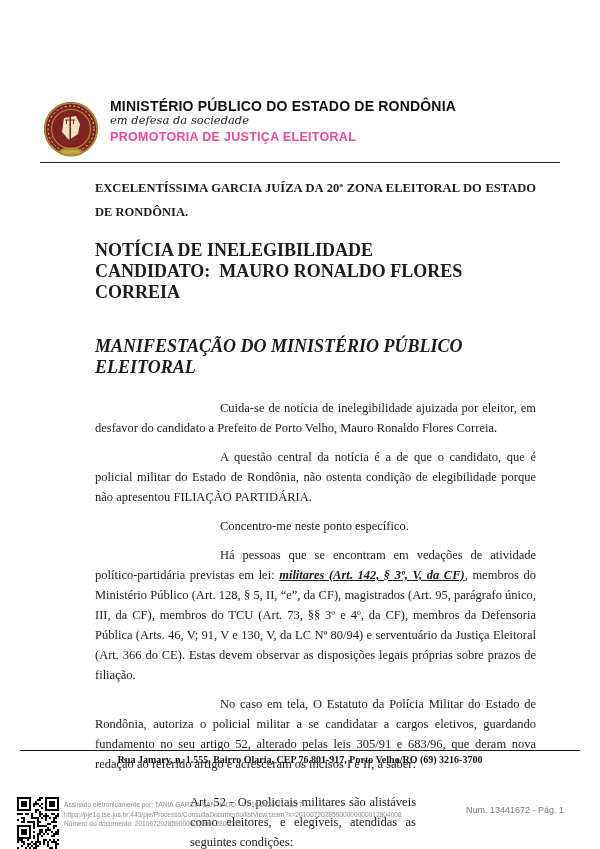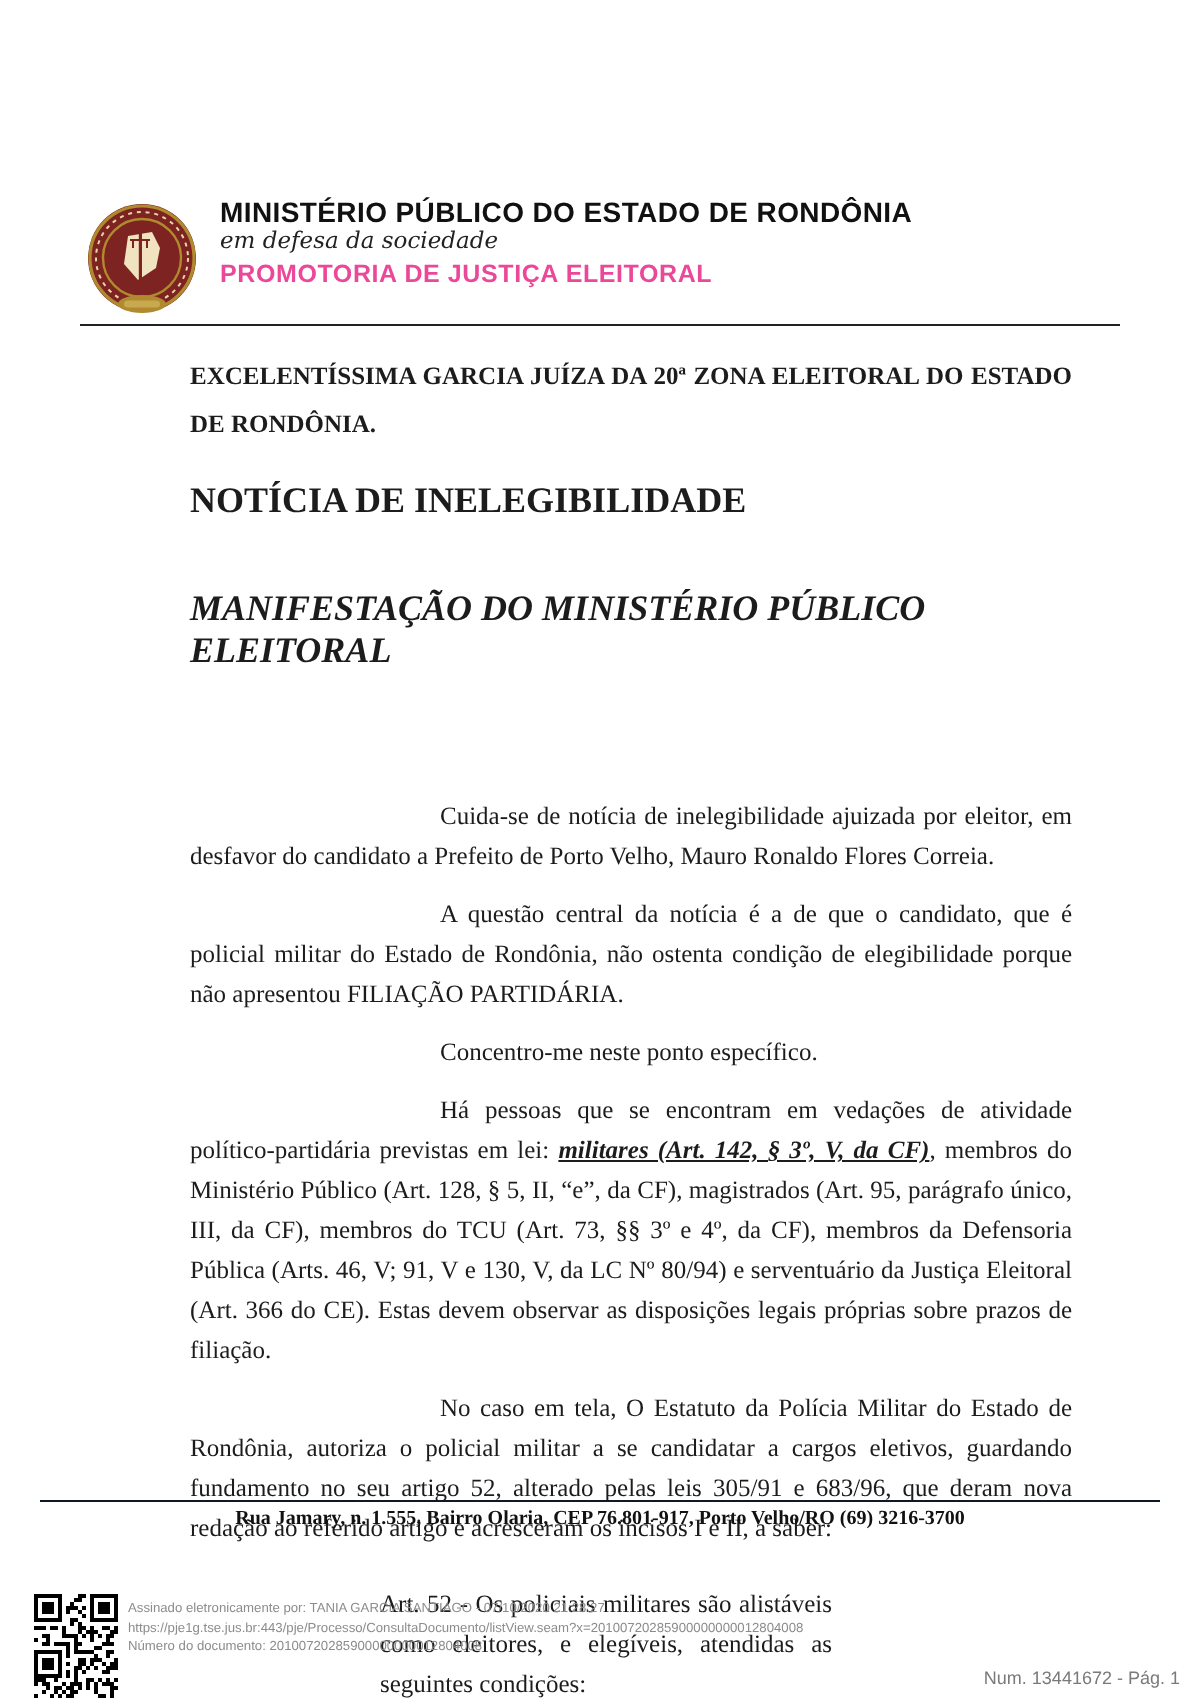--- a/index.html
+++ b/index.html
@@ -84,23 +84,23 @@
   .qr{
     position:absolute;left:17px;top:0;width:42px;height:52px;
   }
   .sig-lines{
     position:absolute;left:64px;top:3px;right:150px;
     font-family:"Liberation Sans", sans-serif;
     font-size:6.6px;line-height:9.5px;color:#8c8c8c;
     white-space:nowrap;overflow:hidden;
   }
   .page-ref{
-    position:absolute;right:10px;top:8px;
+    position:absolute;right:36px;top:8px;
     font-family:"Liberation Sans", sans-serif;
-    font-size:9px;color:#7a7a7a;margin-top:29px;
+    font-size:9px;color:#7a7a7a;
   }
 </style>
 </head>
 <body>
 
 <div class="page">
 
   <div class="header">
     <svg class="emblem" viewBox="0 0 58 60">
       <circle cx="29" cy="29" r="27" fill="#7d2321"></circle>
@@ -117,20 +117,21 @@
       <div class="org-name">MINISTÉRIO PÚBLICO DO ESTADO DE RONDÔNIA</div>
       <div class="motto">em defesa da sociedade</div>
       <div class="department">PROMOTORIA DE JUSTIÇA ELEITORAL</div>
     </div>
   </div>
 
   <div class="addressee">EXCELENTÍSSIMA GARCIA JUÍZA DA 20ª ZONA ELEITORAL DO ESTADO DE RONDÔNIA.</div>
 
   <div class="subject">
     <div class="subject-line">NOTÍCIA DE INELEGIBILIDADE</div>
+    <div class="subject-line">CANDIDATO:  MAURO RONALDO FLORES CORREIA</div>
     <div class="subject-line italic">MANIFESTAÇÃO DO MINISTÉRIO PÚBLICO ELEITORAL</div>
   </div>
 
   <div class="body-text">
     <p>Cuida-se de notícia de inelegibilidade ajuizada por eleitor, em desfavor do candidato a Prefeito de Porto Velho, Mauro Ronaldo Flores Correia.</p>
     <p>A questão central da notícia é a de que o candidato, que é policial militar do Estado de Rondônia, não ostenta condição de elegibilidade porque não apresentou FILIAÇÃO PARTIDÁRIA.</p>
     <p>Concentro-me neste ponto específico.</p>
     <p><span>Há pessoas que se encontram em vedações de atividade político-partidária previstas em lei: </span><span class="highlight">militares (Art. 142, § 3º, V, da CF)</span><span>, membros do Ministério Público (Art. 128, § 5, II, “e”, da CF), magistrados (Art. 95, parágrafo único, III, da CF), membros do TCU (Art. 73, §§ 3º e 4º, da CF), membros da Defensoria Pública (Arts. 46, V; 91, V e 130, V, da LC Nº 80/94) e serventuário da Justiça Eleitoral (Art. 366 do CE). Estas devem observar as disposições legais próprias sobre prazos de filiação.</span></p>
     <p>No caso em tela, O Estatuto da Polícia Militar do Estado de Rondônia, autoriza o policial militar a se candidatar a cargos eletivos, guardando fundamento no seu artigo 52, alterado pelas leis 305/91 e 683/96, que deram nova redação ao referido artigo e acresceram os incisos I e II, a saber:</p>
     <div class="quote">Art. 52 - Os policiais militares são alistáveis como eleitores, e elegíveis, atendidas as seguintes condições:</div>

